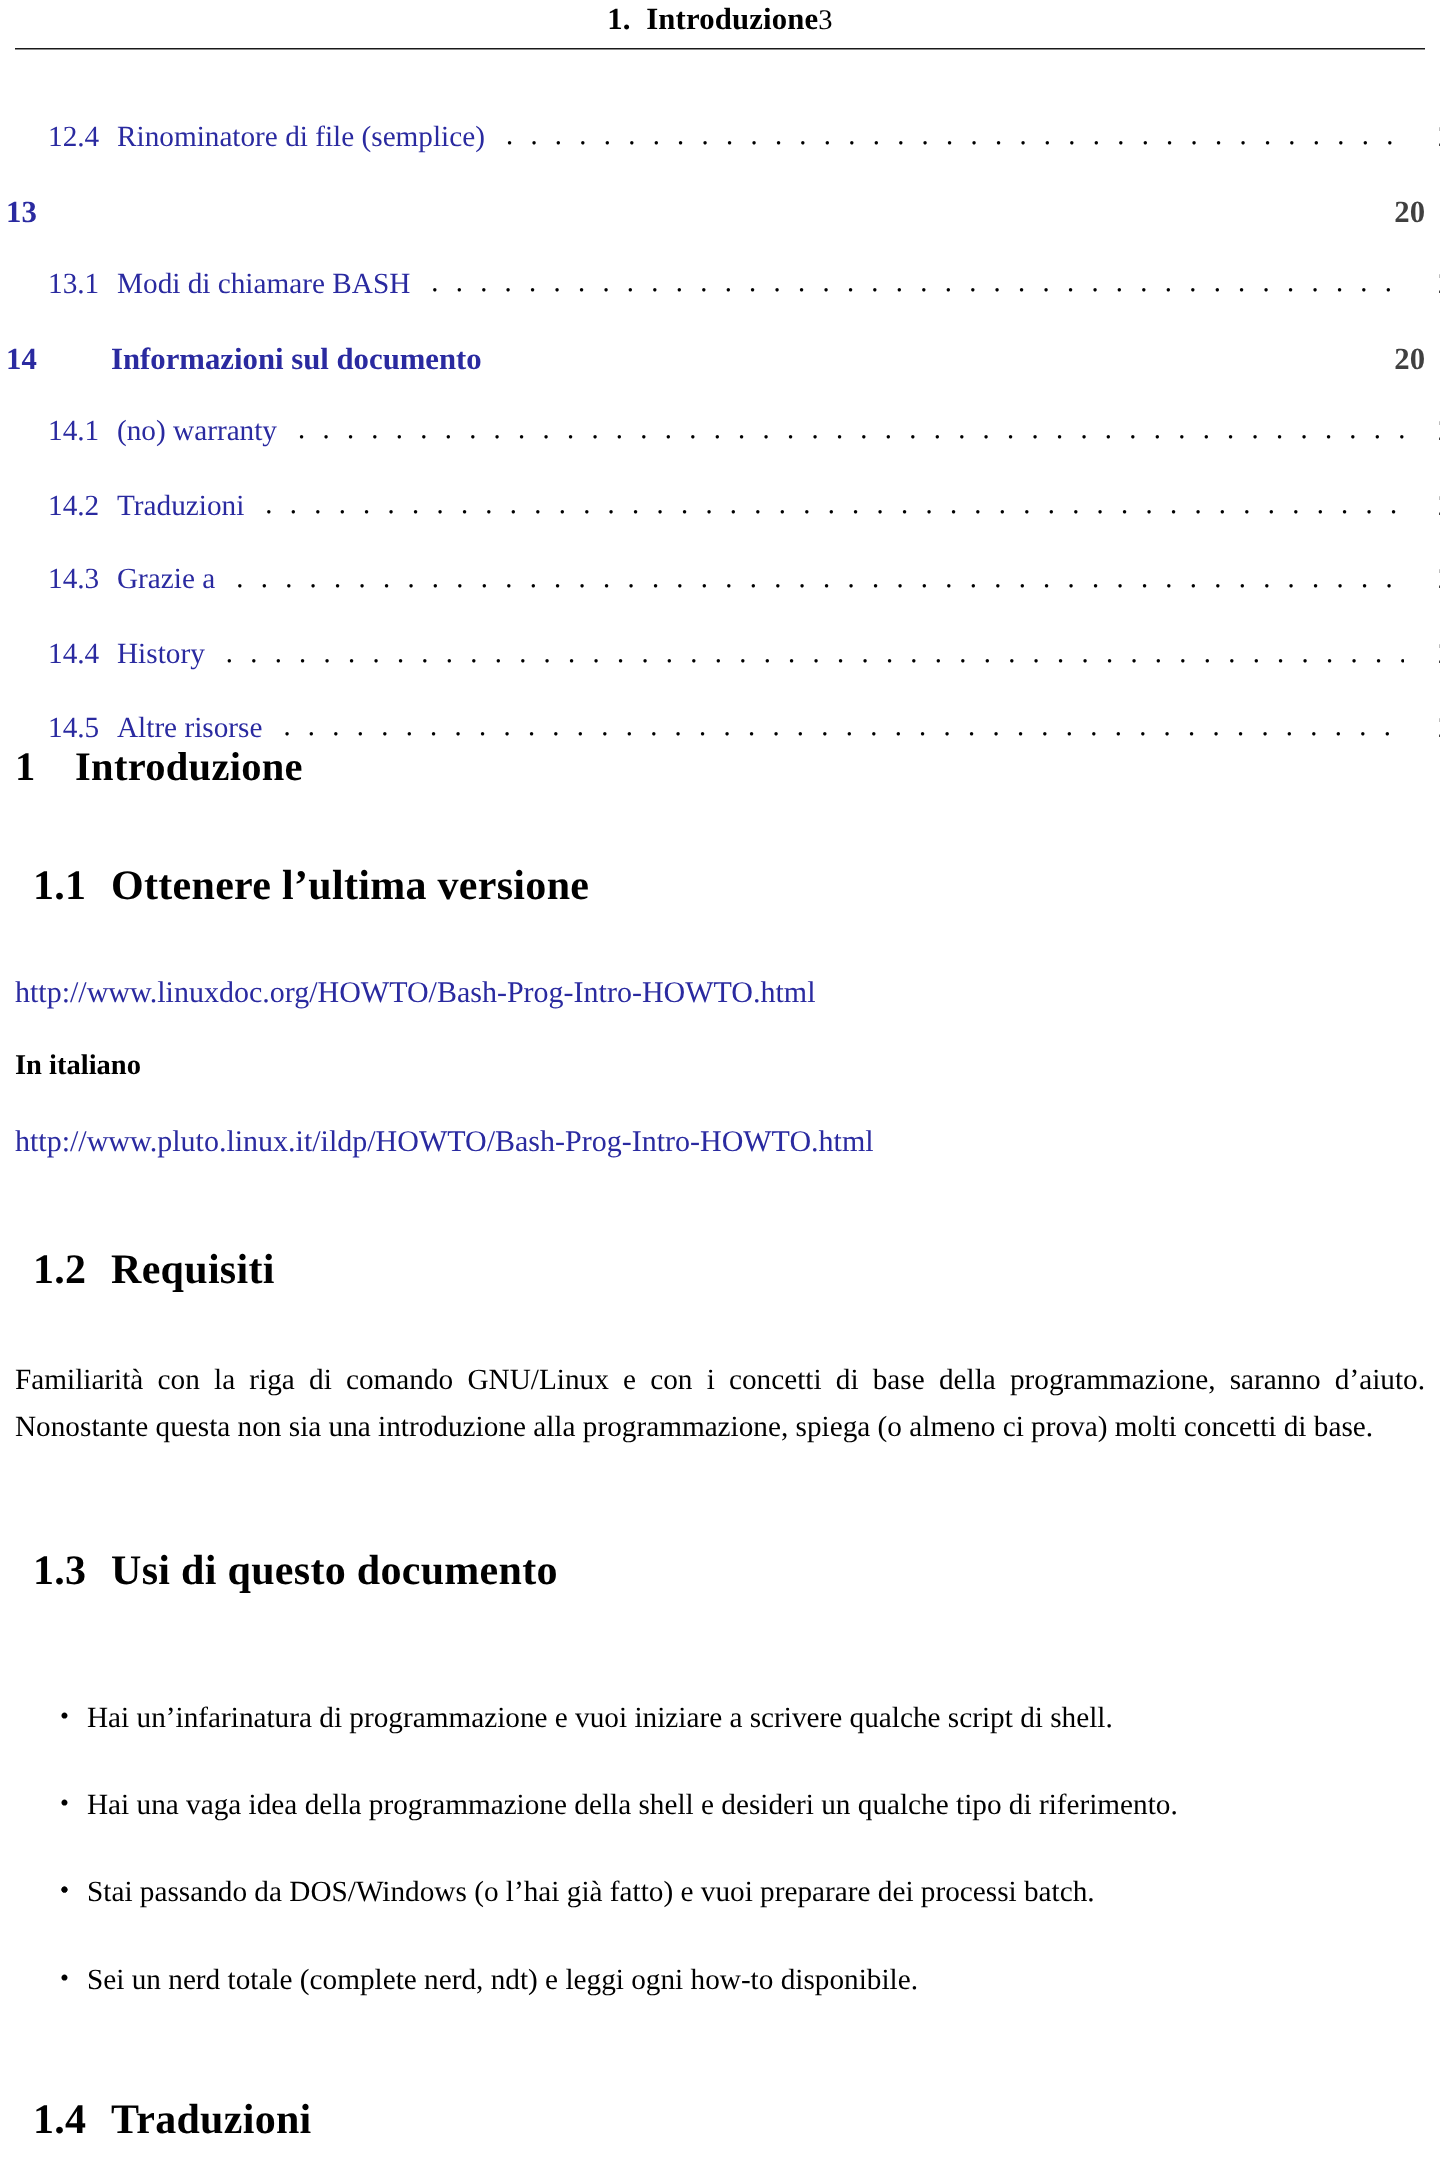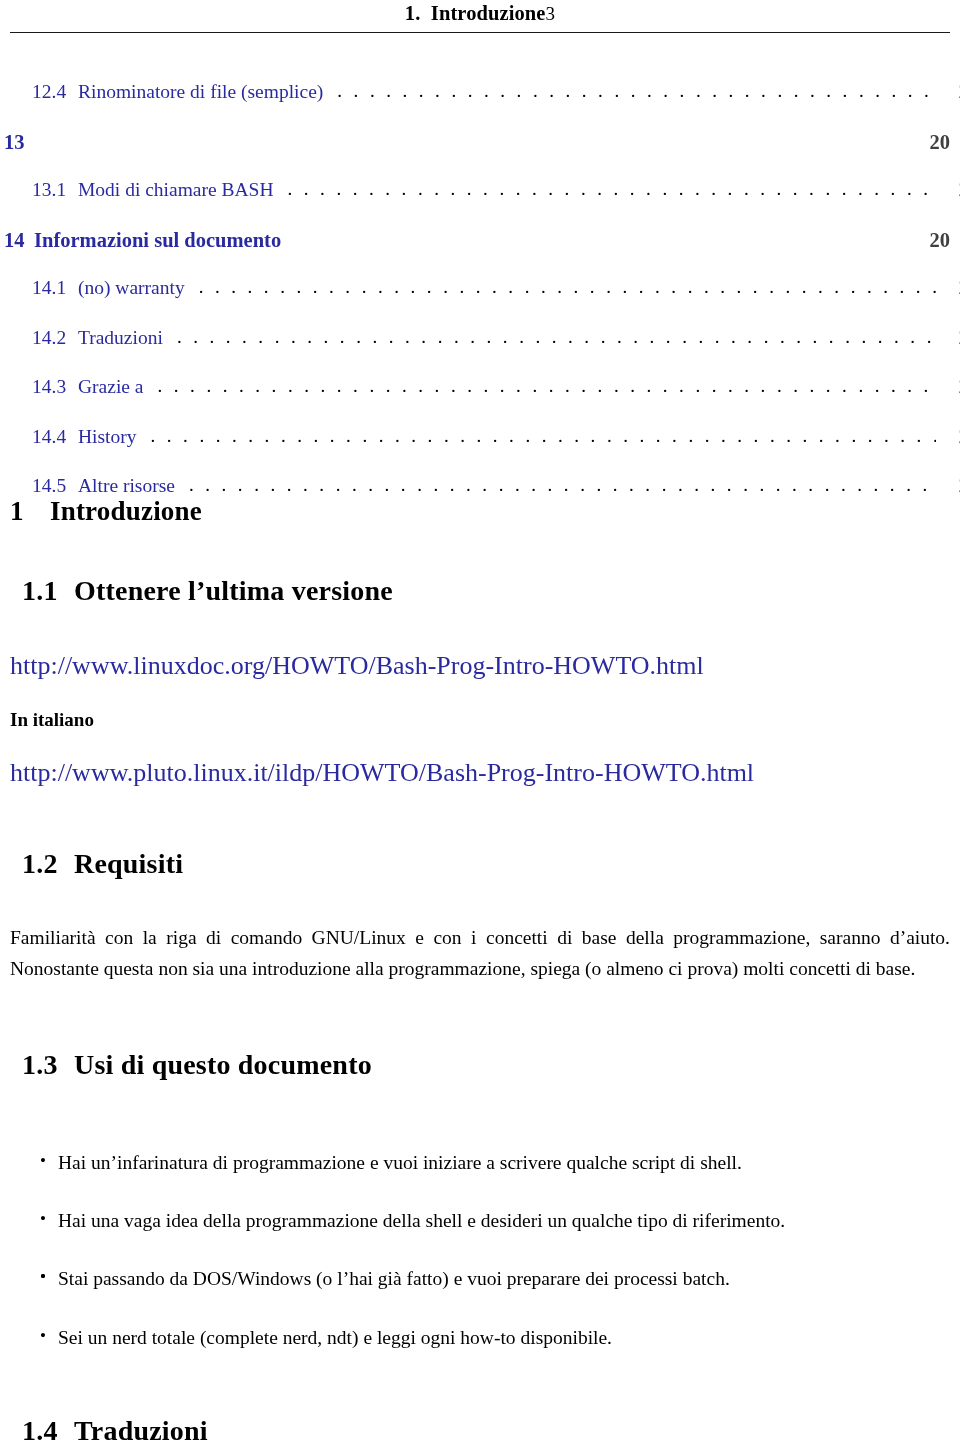--- a/index.html
+++ b/index.html
@@ -101,20 +101,21 @@
 
   .toc-row.sub {
     font-size: 19.5px;
     padding-left: 28px;
   }
   .toc-row.sub .toc-num { min-width: 46px; }
 
   .toc-row.chapter {
     font-size: 20.5px;
     font-weight: bold;
+    gap: 40px;
   }
   .toc-row.chapter .toc-num { min-width: 30px; }
   .toc-row.chapter .toc-page { font-weight: bold; }
   .toc-row.chapter .toc-dots { display: block; }
 
   
   .content {
     position: absolute;
     left: 10px;
     right: 10px;
@@ -142,21 +143,21 @@
   p.body {
     font-size: 19.5px;
     line-height: 1.62;
     margin: 0;
     text-align: justify;
   }
   p.body.nojust { text-align: left; }
 
   .url {
     color: #2a2aa0;
-    font-size: 26px;
+    font-size: 20px;
     line-height: 1.4;
     margin: 0;
     white-space: nowrap;
   }
   .lnk { color: #2a2aa0; }
 
   .strong-line {
     font-size: 19px;
     font-weight: bold;
     margin: 0;

